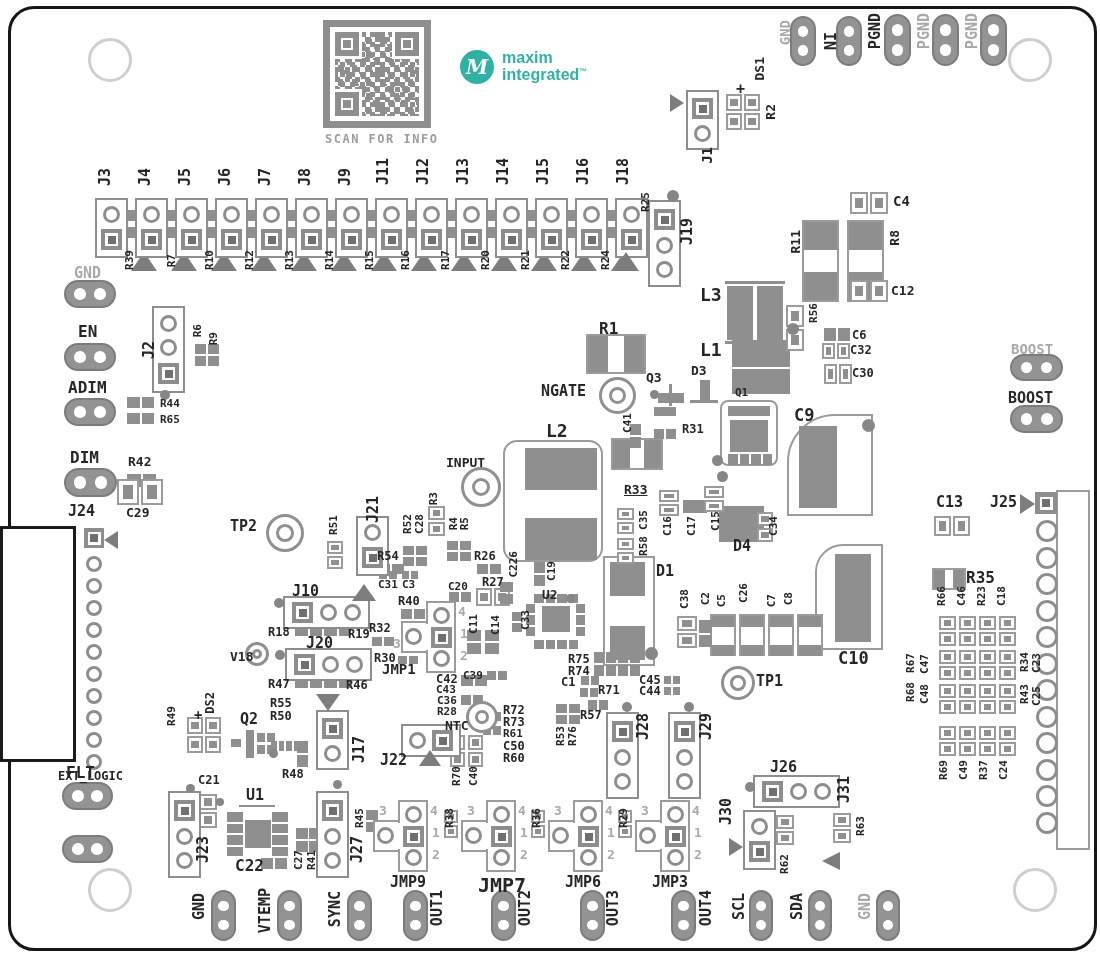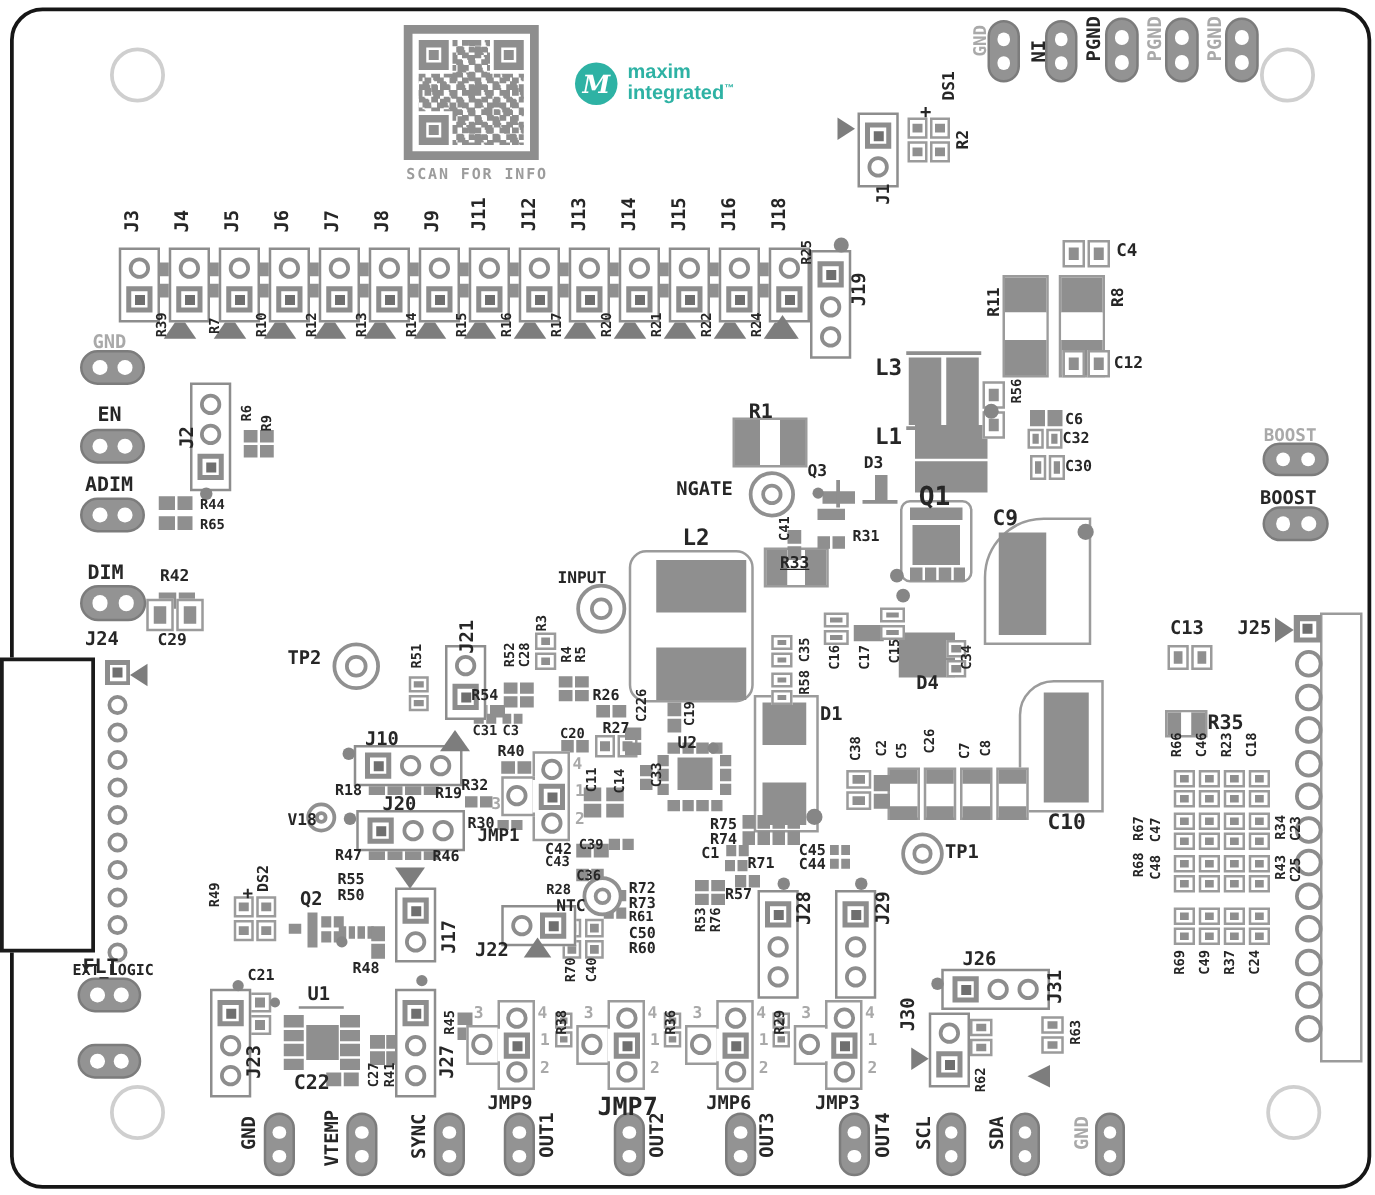--- a/index.html
+++ b/index.html
@@ -1386,23 +1386,23 @@
     <div class="lab" style="left: 700px; top: 341px; font-size: 18px;">L1</div>
     <div class="lab" style="left: 852px; top: 329px; font-size: 12px;">C6</div>
     <div class="lab" style="left: 850px; top: 344px; font-size: 12px;">C32</div>
     <div class="lab" style="left: 852px; top: 367px; font-size: 12px;">C30</div>
     <div class="lab" style="left: 599px; top: 321px; font-size: 16px;">R1</div>
     <div class="lab" style="left: 646px; top: 371px; font-size: 13px;">Q3</div>
     <div class="lab" style="left: 691px; top: 364px; font-size: 13px;">D3</div>
     <div class="lab" style="left: 541px; top: 384px; font-size: 15px;">NGATE</div>
     <div class="lab v" style="left: 622px; top: 413px; font-size: 11px;">C41</div>
     <div class="lab" style="left: 682px; top: 423px; font-size: 12px;">R31</div>
-    <div class="lab" style="left: 735px; top: 387px; font-size: 21px;">Q1</div>
+    <div class="lab" style="left: 735px; top: 387px; font-size: 11px;">Q1</div>
     <div class="lab" style="left: 794px; top: 407px; font-size: 17px;">C9</div>
-    <div class="lab" style="left: 624px; top: 444px; font-size: 13px; text-decoration: underline;">R33</div>
+    <div class="lab" style="left: 624px; top: 483px; font-size: 13px; text-decoration: underline;">R33</div>
     <div class="lab" style="left: 446px; top: 456px; font-size: 13px;">INPUT</div>
     <div class="lab" style="left: 546px; top: 422px; font-size: 18px;">L2</div>
     <div class="lab" style="left: 230px; top: 519px; font-size: 15px;">TP2</div>
     <div class="lab" style="left: 936px; top: 495px; font-size: 15px;">C13</div>
     <div class="lab" style="left: 990px; top: 495px; font-size: 15px;">J25</div>
     <div class="lab g" style="left: 1011px; top: 342px; font-size: 14px;">BOOST</div>
     <div class="lab" style="left: 1008px; top: 391px; font-size: 15px;">BOOST</div>
     <div class="lab g" style="left: 74px; top: 266px; font-size: 15px;">GND</div>
     <div class="lab" style="left: 78px; top: 324px; font-size: 16px;">EN</div>
     <div class="lab v" style="left: 142px; top: 341px; font-size: 15px;">J2</div>
@@ -1458,21 +1458,21 @@
     <div class="lab v" style="left: 679px; top: 589px; font-size: 11px;">C38</div>
     <div class="lab v" style="left: 700px; top: 592px; font-size: 11px;">C2</div>
     <div class="lab v" style="left: 716px; top: 594px; font-size: 11px;">C5</div>
     <div class="lab v" style="left: 738px; top: 583px; font-size: 11px;">C26</div>
     <div class="lab v" style="left: 766px; top: 594px; font-size: 11px;">C7</div>
     <div class="lab v" style="left: 783px; top: 592px; font-size: 11px;">C8</div>
     <div class="lab" style="left: 838px; top: 650px; font-size: 17px;">C10</div>
     <div class="lab" style="left: 756px; top: 674px; font-size: 15px;">TP1</div>
     <div class="lab" style="left: 436px; top: 673px; font-size: 12px;">C42</div>
     <div class="lab" style="left: 436px; top: 684px; font-size: 11px;">C43</div>
-    <div class="lab" style="left: 437px; top: 695px; font-size: 11px; margin-left: 24px;">C36</div>
+    <div class="lab" style="left: 437px; top: 695px; font-size: 11px;">C36</div>
     <div class="lab" style="left: 437px; top: 706px; font-size: 11px;">R28</div>
     <div class="lab" style="left: 463px; top: 670px; font-size: 11px;">C39</div>
     <div class="lab" style="left: 568px; top: 653px; font-size: 12px;">R75</div>
     <div class="lab" style="left: 568px; top: 665px; font-size: 12px;">R74</div>
     <div class="lab" style="left: 561px; top: 676px; font-size: 12px;">C1</div>
     <div class="lab" style="left: 598px; top: 684px; font-size: 12px;">R71</div>
     <div class="lab" style="left: 639px; top: 674px; font-size: 12px;">C45</div>
     <div class="lab" style="left: 639px; top: 685px; font-size: 12px;">C44</div>
     <div class="lab" style="left: 580px; top: 709px; font-size: 12px;">R57</div>
     <div class="lab v" style="left: 555px; top: 726px; font-size: 11px;">R53</div>

